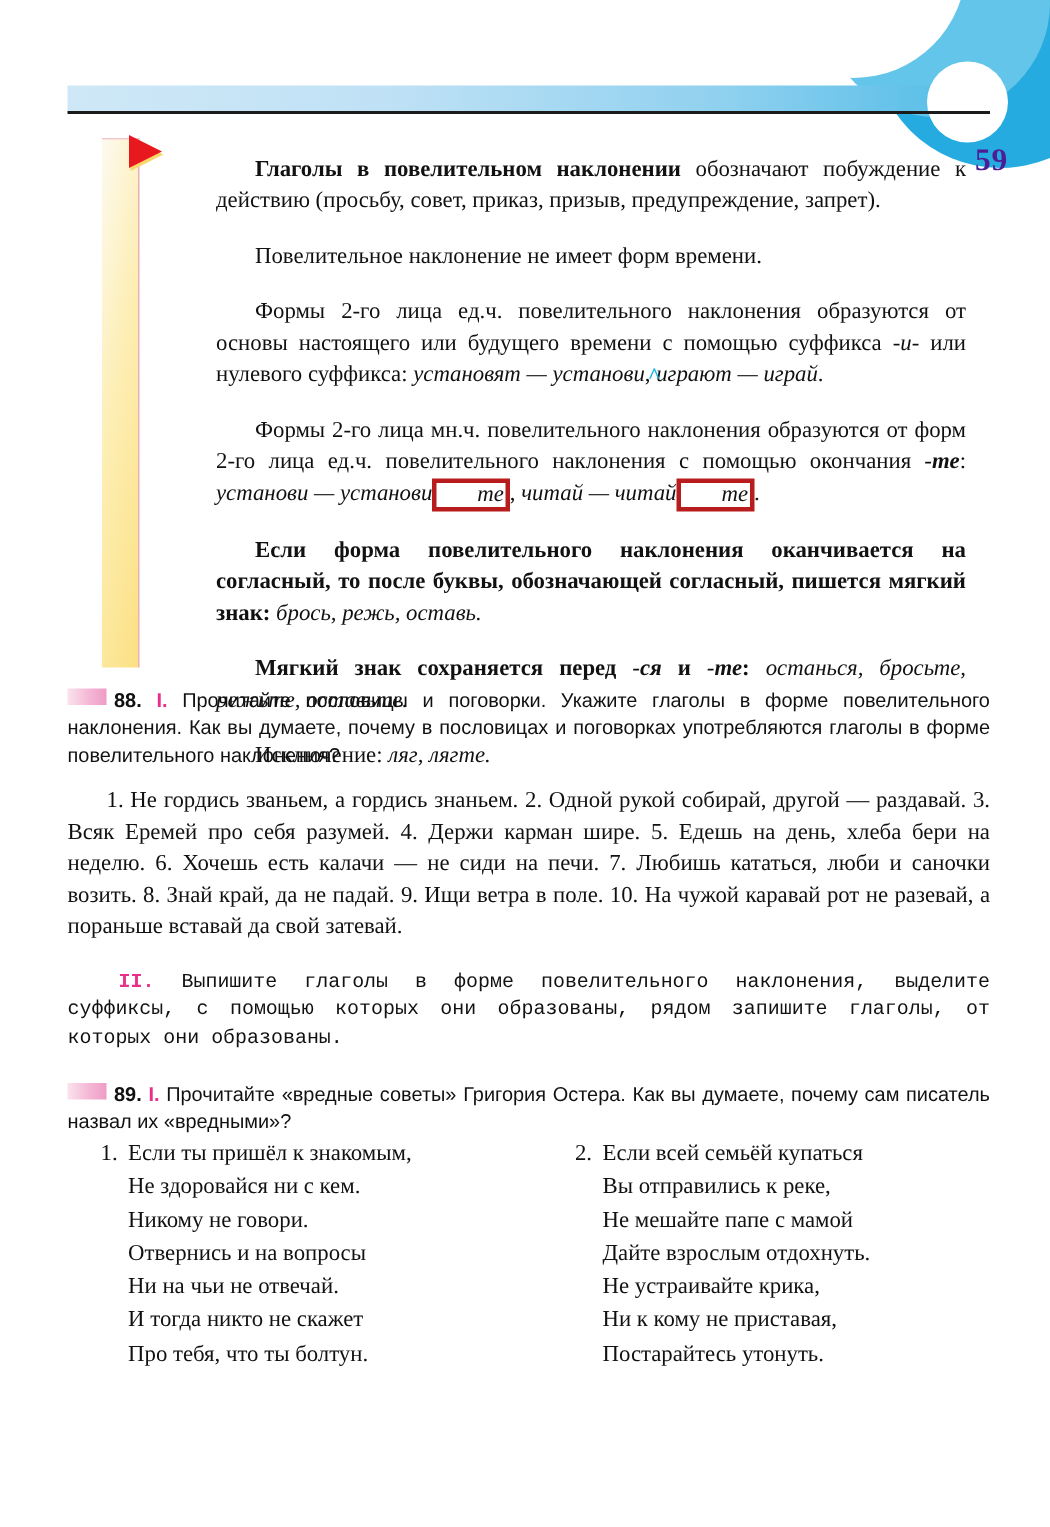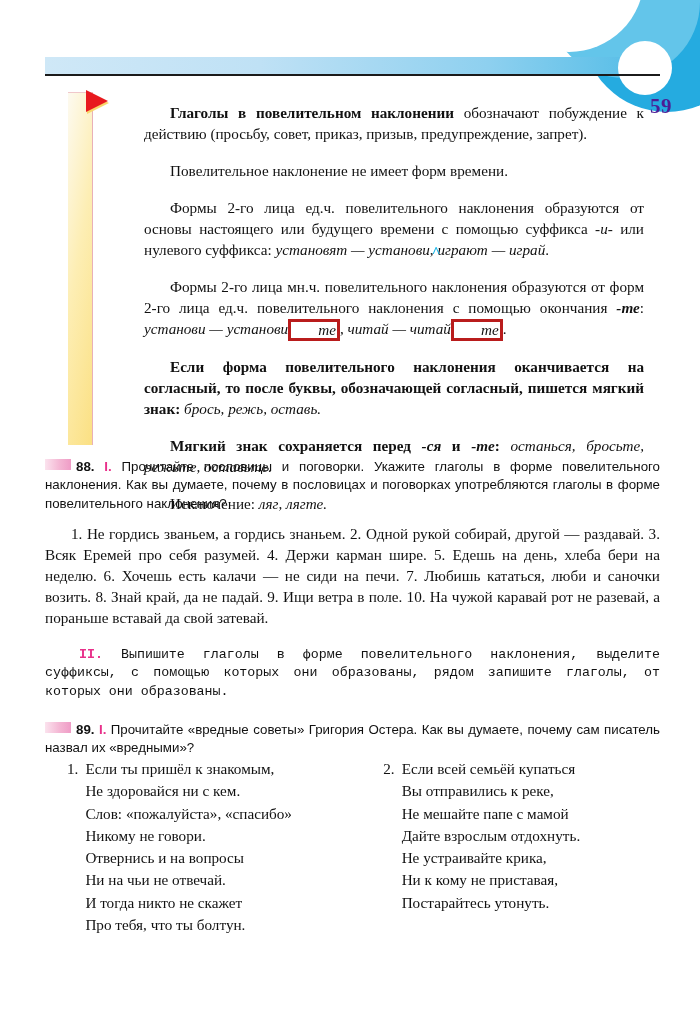--- a/index.html
+++ b/index.html
@@ -267,21 +267,20 @@
   <div class="ex-block" style="top:721px;">
     <p class="ex-intro"><span class="ex-marker"></span><span class="ex-num">89.</span>&nbsp;<span class="ex-part">I.</span>&nbsp;<span>Прочитайте «вредные советы» Григория Остера. Как вы думаете, почему сам писатель назвал их «вредными»?</span></p>
   </div>
 
   <div class="poems">
     <div class="poem poem-col-1">
       <span class="poem-num">1.</span>
       <div class="poem-lines">
         <div>Если ты пришёл к знакомым,</div>
         <div>Не здоровайся ни с кем.</div>
-        <div>Слов: «пожалуйста», «спасибо»</div>
         <div>Никому не говори.</div>
         <div>Отвернись и на вопросы</div>
         <div>Ни на чьи не отвечай.</div>
         <div>И тогда никто не скажет</div>
         <div>Про тебя, что ты болтун.</div>
       </div>
     </div>
 
     <div class="poem poem-col-2">
       <span class="poem-num">2.</span>

